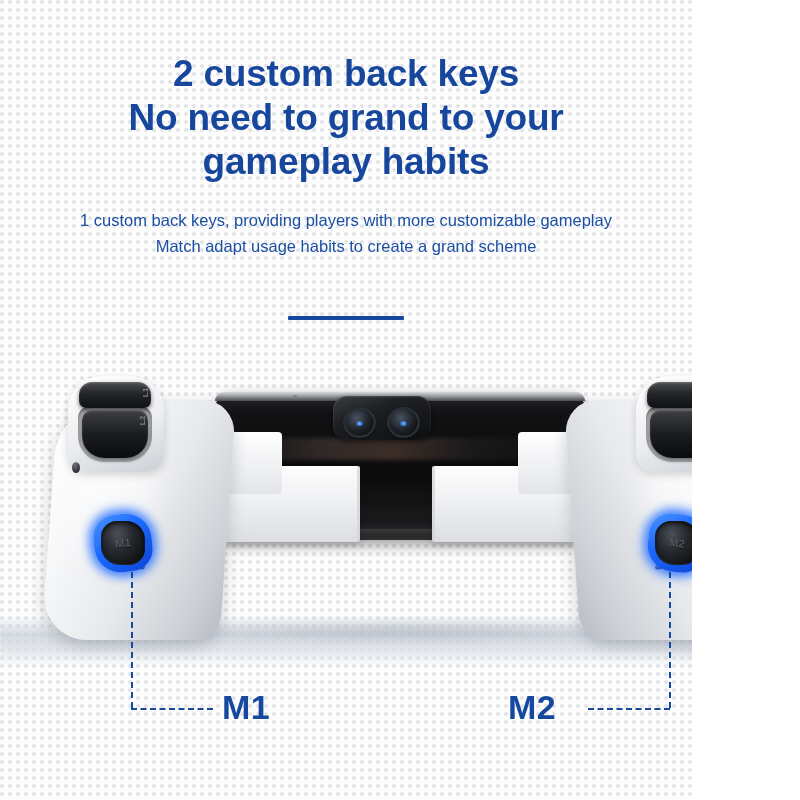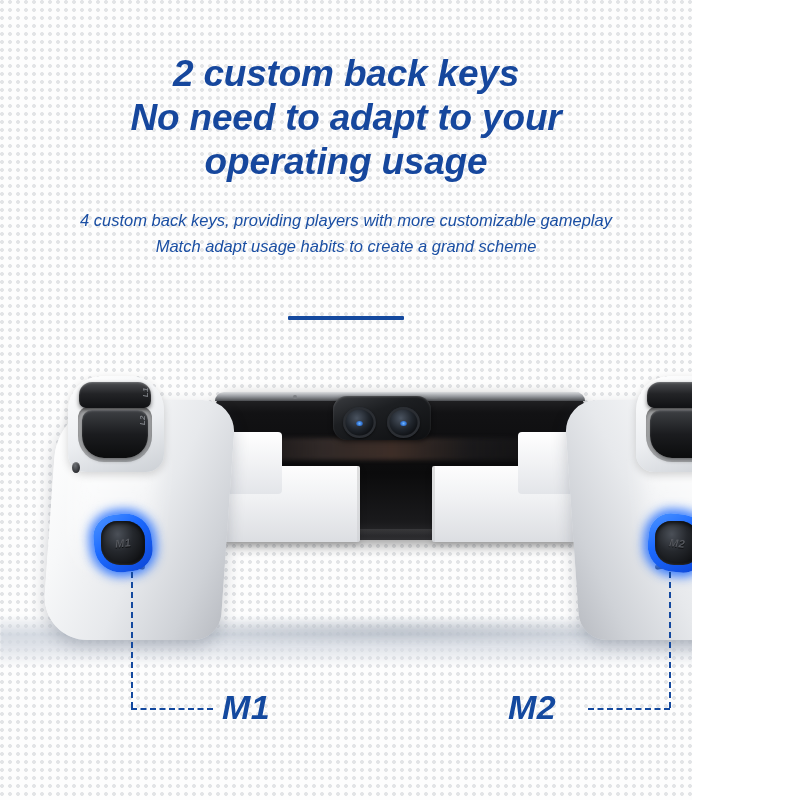--- a/index.html
+++ b/index.html
@@ -12,21 +12,20 @@
   }
 
   
   #banner{
     position:absolute;inset:0;width:692px;height:800px;
     background-color:#fdfdfd;
     background-image:
       radial-gradient(circle at 2px 2px, rgba(205,208,212,.55) 1.7px, rgba(0,0,0,0) 2.2px);
     background-size:8px 8px;
     overflow:hidden;
-    font-style:italic;
   }
 
   
   .headline{
     position:absolute;left:0;right:0;top:52px;
     text-align:center;
     color:var(--blue,#16479D);
     font-weight:bold;
     font-size:37px;
     line-height:44px;
@@ -285,26 +284,26 @@
     letter-spacing:.5px;line-height:34px;
   }
 </style>
 </head>
 <body>
 
 <div id="banner">
 
   <div class="headline">
     <span class="hl-line">2 custom back keys</span>
-    <span class="hl-line">No need to adapt to your</span>
-    <span class="hl-line">operating usage</span>
+    <span class="hl-line">No need to grand to your</span>
+    <span class="hl-line">gameplay habits</span>
   </div>
 
   <div class="subtitle">
-    <span class="sub-line">4 custom back keys, providing players with more customizable gameplay</span>
+    <span class="sub-line">1 custom back keys, providing players with more customizable gameplay</span>
     <span class="sub-line">Match adapt usage habits to create a grand scheme</span>
   </div>
 
   <div class="divider"></div>
 
   <div class="stage">
 
     <div class="surface-band"></div>
     <div class="ground-shadow"></div>
 

